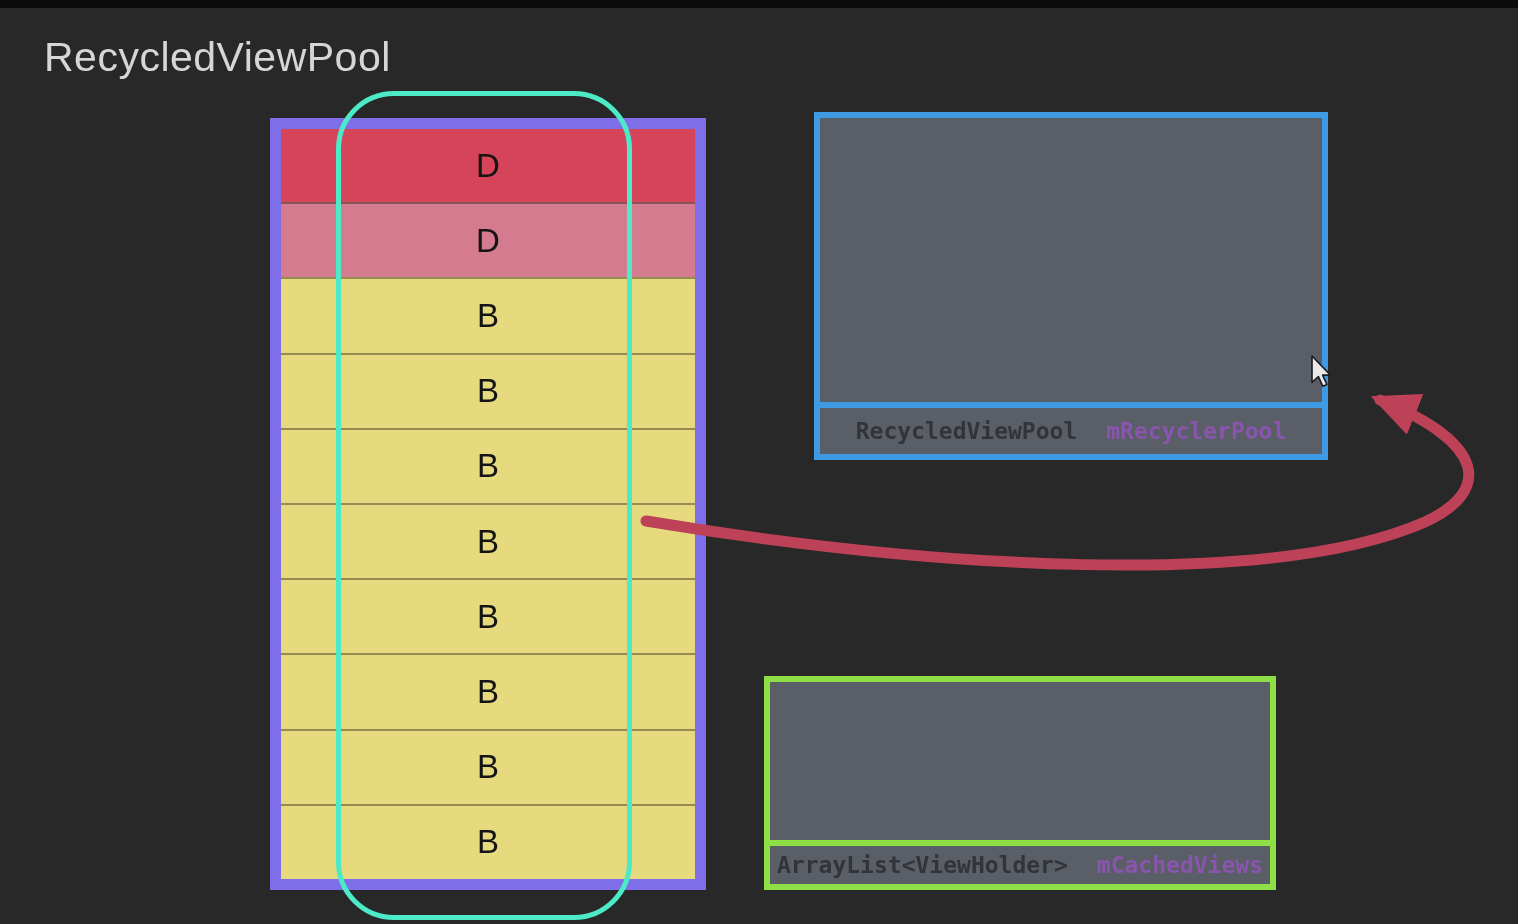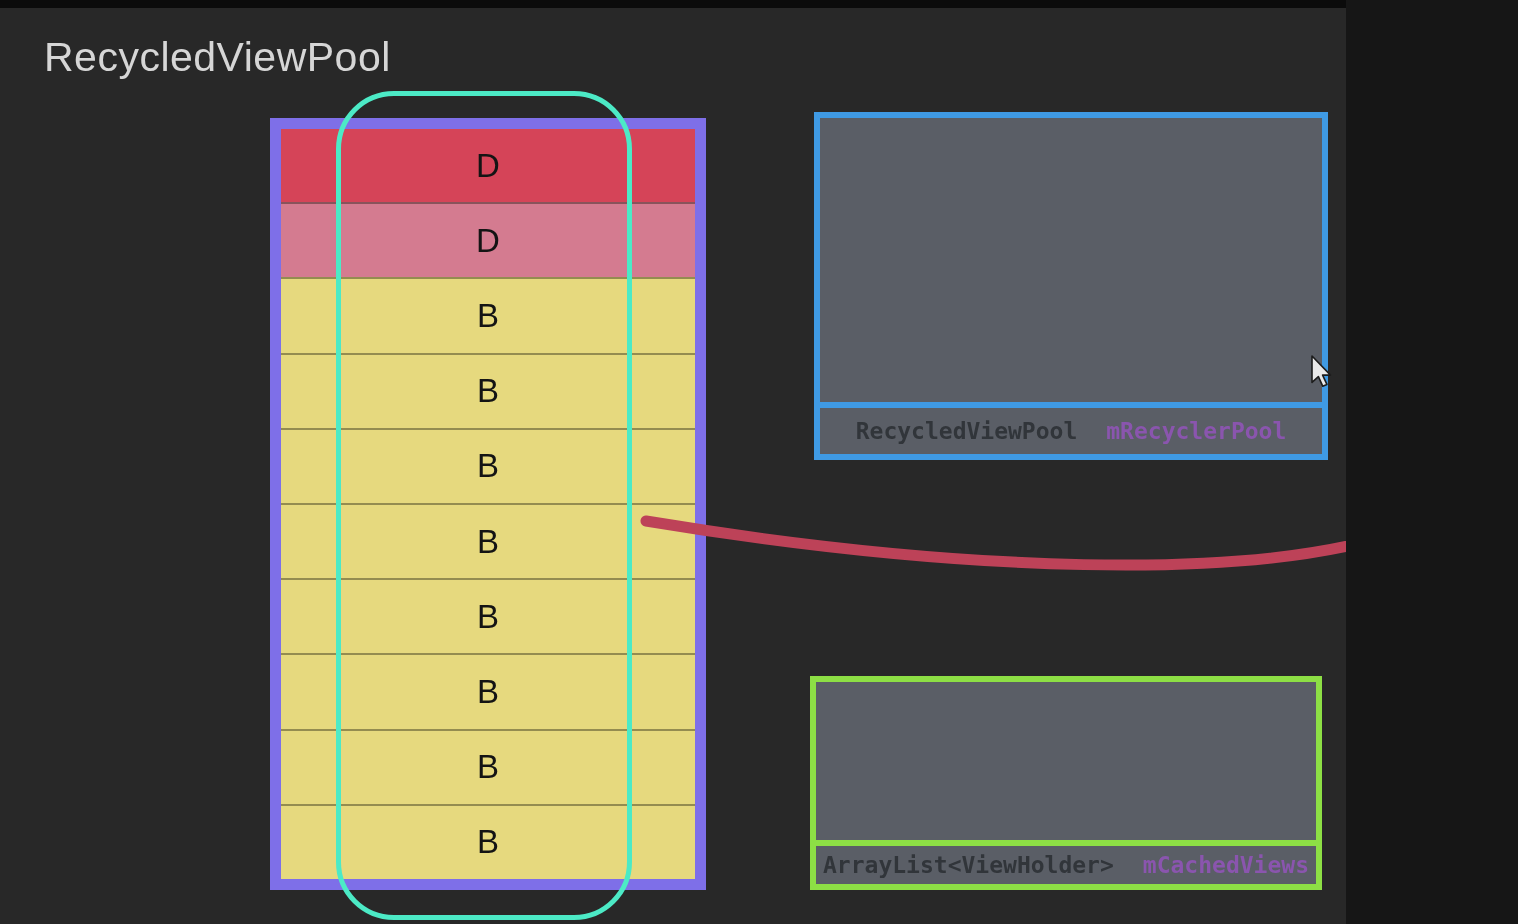--- a/index.html
+++ b/index.html
@@ -2,21 +2,21 @@
 <html style="--bg: #282828; --title: #d6d6d6; --frame-purple: #7e6fe8; --row-red: #d54458; --row-pink: #d47b90; --row-yellow: #e6d97e; --row-text: #141414; --teal: #4ceac6; --blue: #3f9ae4; --green: #8ddf45; --box-gray: #5a5e66; --label-dark: #31353a; --label-purple: #8a55ae; --arrow-red: #bd4258; --cursor-fill: #e9e9e9; --cursor-stroke: #1c1c1c;"><head>
 <meta charset="utf-8">
 <style>
   html, body {
     margin: 0;
     padding: 0;
     background: #161616;
   }
   .stage {
     position: relative;
-    width: 1346px;
+    width: 1518px;
     height: 924px;
     background: var(--bg, #282828);
     overflow: hidden;
     font-family: "Liberation Sans", sans-serif;
   }
   .letterbox {
     position: absolute;
     top: 0; left: 0;
     width: 100%; height: 8px;
     background: #0b0b0b;
@@ -78,21 +78,21 @@
     display: flex;
     align-items: center;
     justify-content: center;
     font-family: "DejaVu Sans Mono", "Liberation Mono", monospace;
     font-size: 23px;
     font-weight: bold;
     white-space: pre;
   }
   .pool-box { left: 814px; top: 112px; width: 514px; height: 348px; border-color: var(--blue, #3f9ae4); }
   .pool-box .label { border-top-color: var(--blue, #3f9ae4); height: 46px; }
-  .cache-box { left: 810px; top: 676px; width: 512px; height: 214px; border-color: var(--green, #8ddf45); }
+  .cache-box { left: 764px; top: 676px; width: 512px; height: 214px; border-color: var(--green, #8ddf45); }
   .cache-box .label { border-top-color: var(--green, #8ddf45); height: 38px; }
   .cls { color: var(--label-dark, #31353a); }
   .var { color: var(--label-purple, #8a55ae); margin-left: 29px; }
   
   .overlay {
     position: absolute;
     left: 0; top: 0;
     pointer-events: none;
   }
   .arrow-line {

